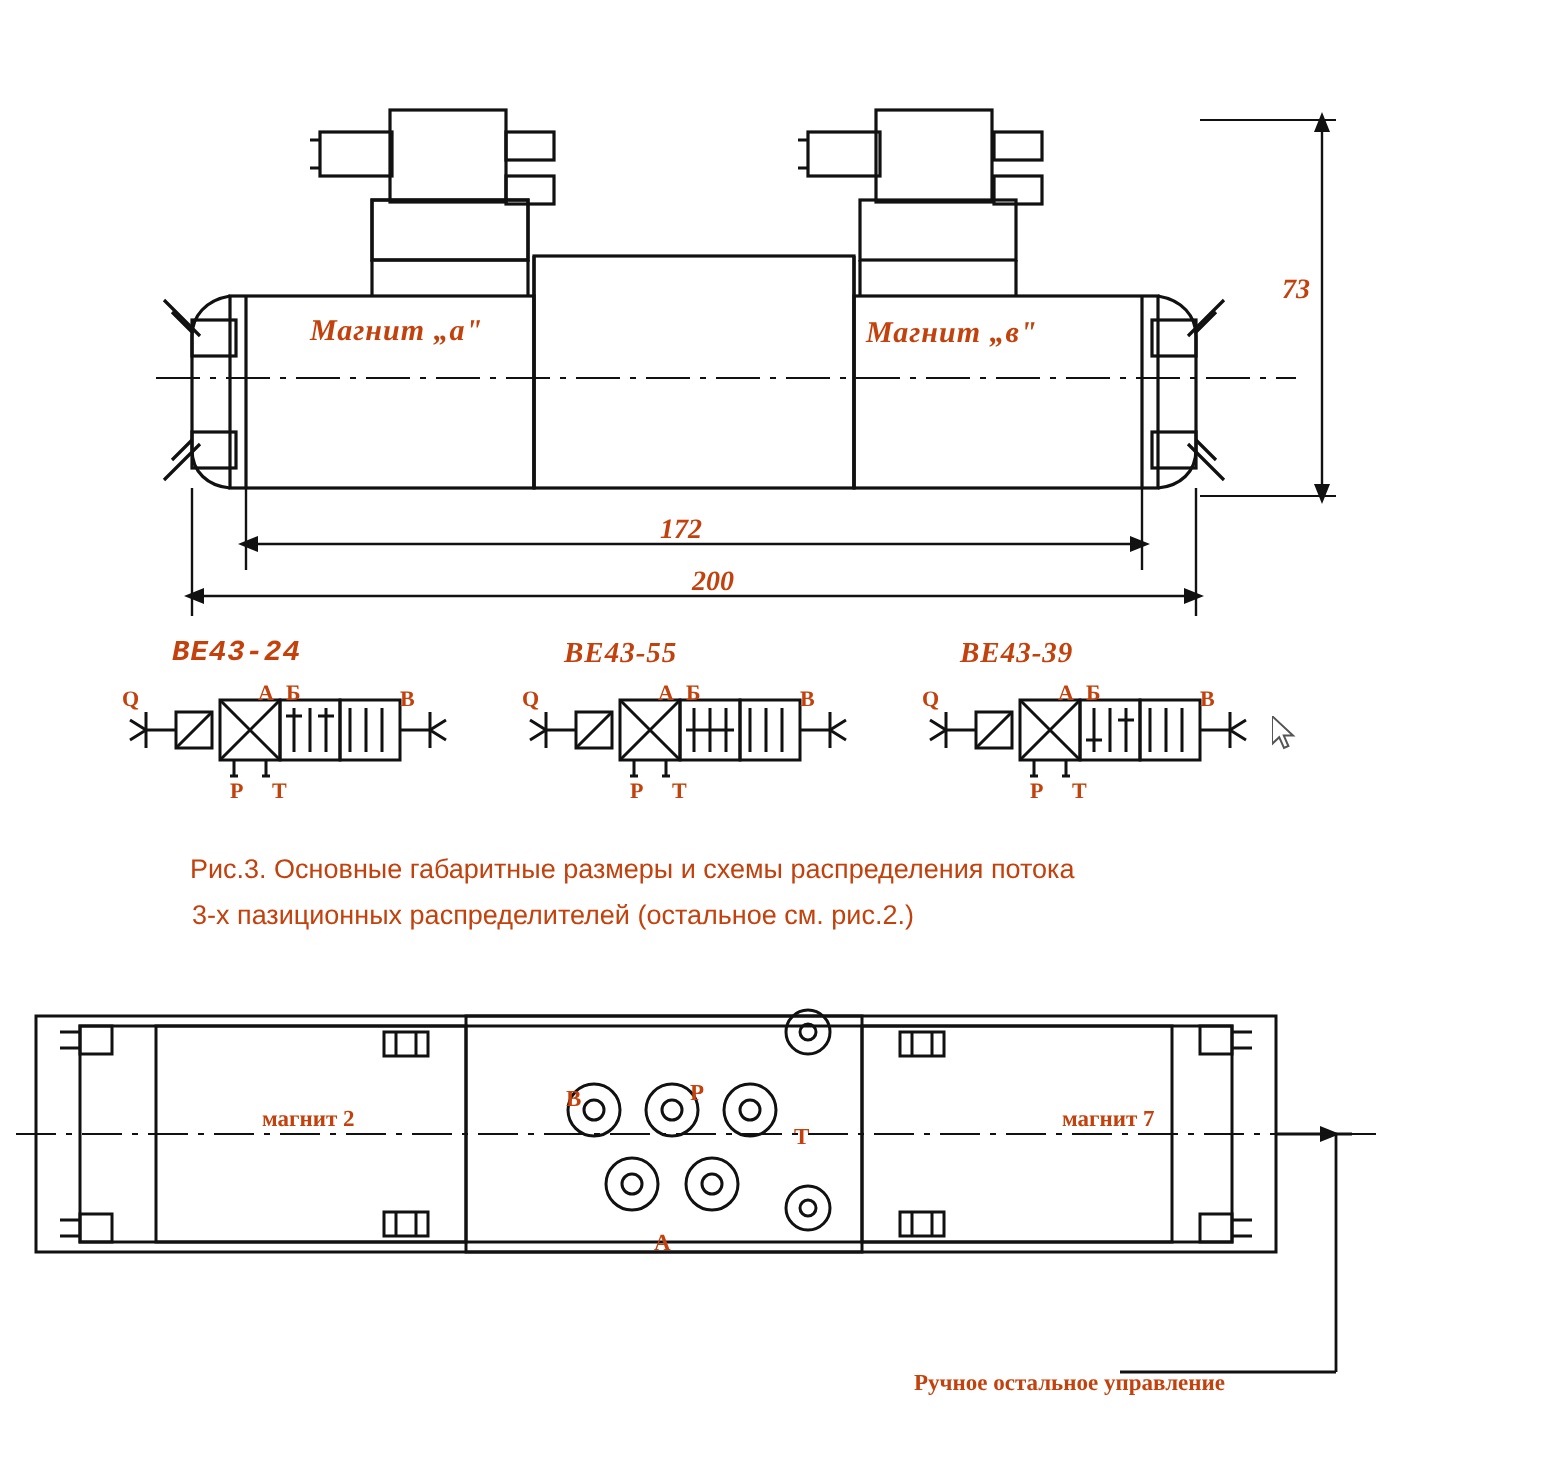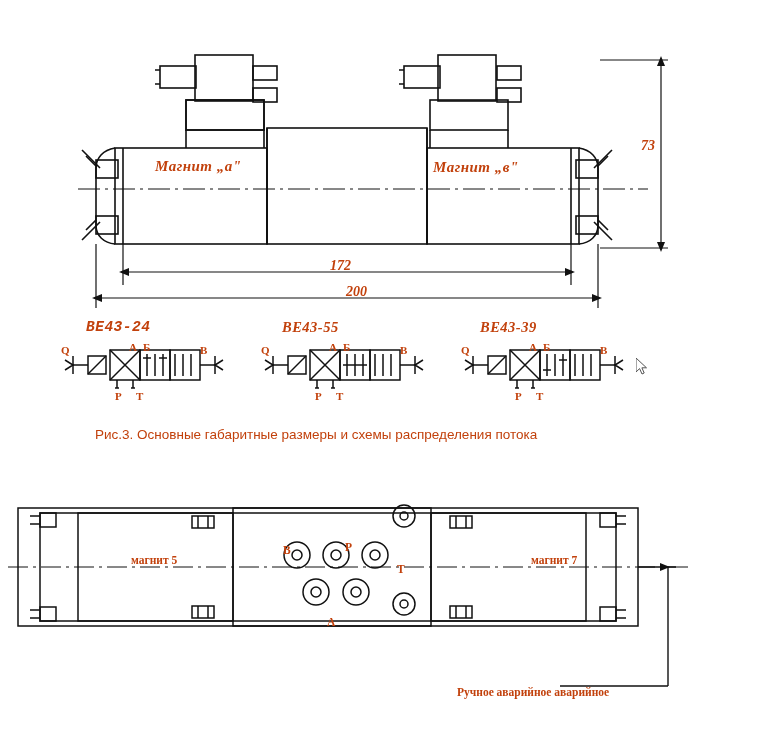--- a/index.html
+++ b/index.html
@@ -233,20 +233,21 @@
     </svg>
   </div>
   <div class="cap lbl-sm" style="left:461px;top:344px;">Q</div>
   <div class="cap lbl-sm" style="left:529px;top:341px;">А</div>
   <div class="cap lbl-sm" style="left:543px;top:341px;">Б</div>
   <div class="cap lbl-sm" style="left:600px;top:344px;">В</div>
   <div class="cap lbl-sm" style="left:515px;top:390px;">Р</div>
   <div class="cap lbl-sm" style="left:536px;top:390px;">Т</div>
 
   <div class="cap" style="left:95px;top:427px;">Рис.3. Основные габаритные размеры и схемы распределения потока</div>
+  <div class="cap" style="left:96px;top:450px;">3-х  пазиционных распределителей  (остальное см. рис.2.)</div>
 
   <div class="abs" style="left:0;top:488px;">
   <svg width="772" height="230" viewBox="0 0 772 230" xmlns="http://www.w3.org/2000/svg">
     <g fill="none" stroke="#111" stroke-width="1.5">
 
       <rect x="18" y="20" width="620" height="118"></rect>
 
       <rect x="40" y="25" width="576" height="108"></rect>
 
       <rect x="233" y="20" width="198" height="118"></rect>
@@ -293,28 +294,28 @@
 
     <g fill="none" stroke="#111" stroke-width="1.4">
       <line x1="668" y1="79" x2="668" y2="198"></line>
       <line x1="668" y1="198" x2="560" y2="198"></line>
       <path d="M660,75 L670,79 L660,83" fill="#111" stroke="none"></path>
       <line x1="638" y1="79" x2="676" y2="79"></line>
     </g>
   </svg>
   </div>
 
-  <div class="cap bot-lbl" style="left:131px;top:554px;">магнит 5</div>
+  <div class="cap bot-lbl" style="left:131px;top:554px;">магнит 2</div>
   <div class="cap bot-lbl" style="left:531px;top:554px;">магнит 7</div>
   <div class="cap bot-lbl" style="left:283px;top:544px;">В</div>
   <div class="cap bot-lbl" style="left:345px;top:541px;">Р</div>
   <div class="cap bot-lbl" style="left:397px;top:563px;">Т</div>
   <div class="cap bot-lbl" style="left:327px;top:616px;">А</div>
 
-  <div class="cap bot-note" style="left:457px;top:686px;">Ручное  аварийное аварийное</div>
+  <div class="cap bot-note" style="left:457px;top:686px;">Ручное  остальное управление</div>
 
   <div class="cursor" style="left:636px;top:358px;">
     <svg width="12" height="18" viewBox="0 0 12 18" xmlns="http://www.w3.org/2000/svg">
       <path d="M0,0 L0,14 L3.6,10.6 L6,16 L8.2,15 L5.9,9.8 L10.5,9.8 Z" fill="#ffffff" stroke="#555" stroke-width="1"></path>
     </svg>
   </div>
 
 </div>
 
 </body></html>

